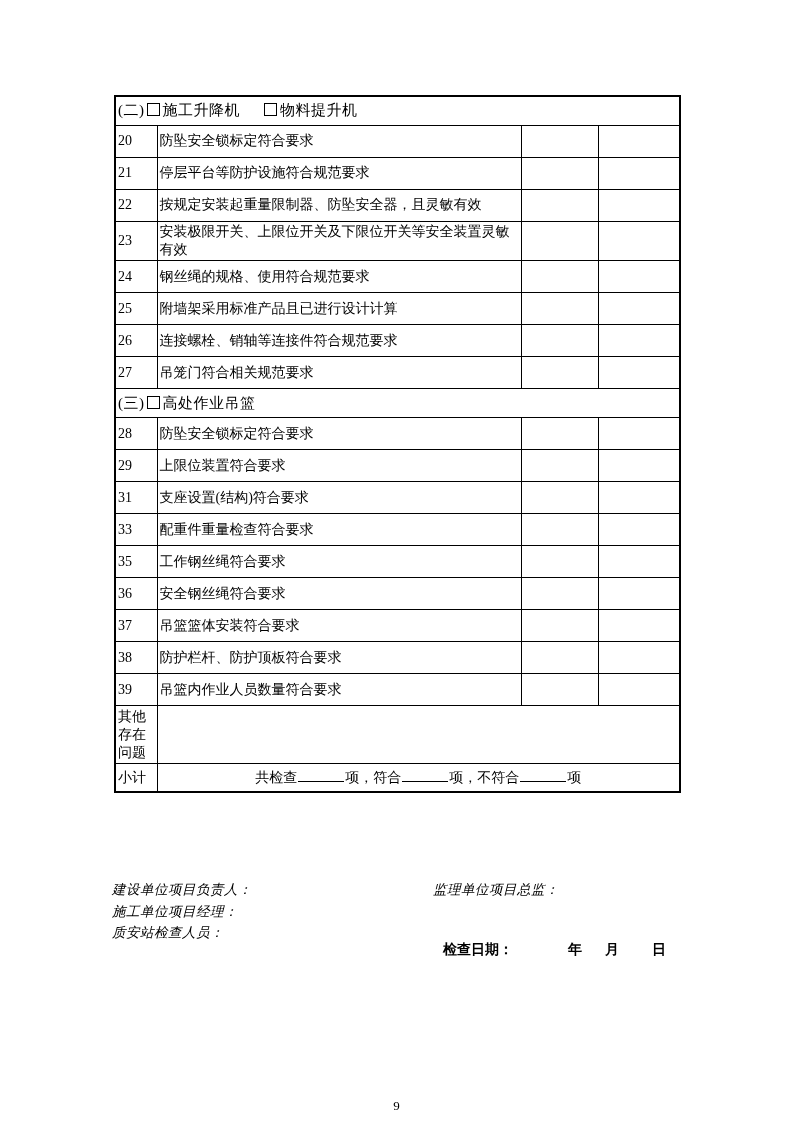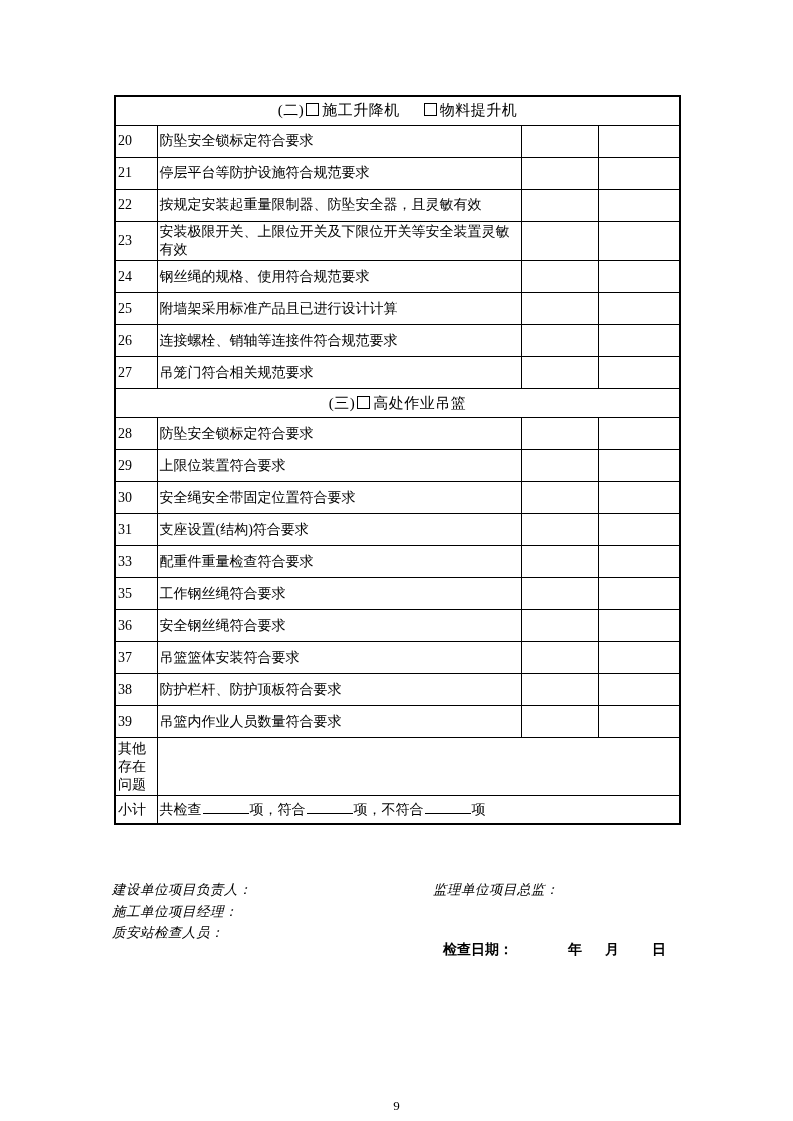--- a/index.html
+++ b/index.html
@@ -16,27 +16,27 @@
     border:2px solid #000;
   }
   table.checklist td {
     border:1px solid #000;
     font-size:14px; line-height:1.3;
     vertical-align:middle;
     padding:1px 2px;
     word-break:break-all;
     overflow:hidden;
   }
-  tr.section-row td { height:24px; text-align:center; font-size:15px; padding:2px; letter-spacing:0.5px; }
+  tr.section-row td { height:24px; text-align:left; font-size:15px; padding:2px; letter-spacing:0.5px; }
   tr.item-row td { height:29px; }
   td.c-no { text-align:left; }
   td.c-item { padding:2px 7px; }
   td.c-label { padding:3px 5px; text-align:left; }
   td.c-other { height:55px; }
-  td.c-subtotal { height:25px; font-size:14px; }
+  td.c-subtotal { height:25px; text-align:center; font-size:14px; }
 
   .cbx {
     display:inline-block; width:11px; height:11px;
     border:1px solid #000; background:#fff;
     margin:0 3px 0 2px; vertical-align:-1px;
   }
   .opt-group { white-space:nowrap; }
   .opt-gap { margin-left:22px; }
 
   .blank-line {
@@ -156,26 +156,20 @@
           <td class="c-chk"></td>
           <td class="c-chk"></td>
         </tr>
         <tr class="item-row">
           <td class="c-no">29</td>
           <td class="c-item">上限位装置符合要求</td>
           <td class="c-chk"></td>
           <td class="c-chk"></td>
         </tr>
         <tr class="item-row">
-          <td class="c-no">30</td>
-          <td class="c-item">安全绳安全带固定位置符合要求</td>
-          <td class="c-chk"></td>
-          <td class="c-chk"></td>
-        </tr>
-        <tr class="item-row">
           <td class="c-no">31</td>
           <td class="c-item">支座设置(结构)符合要求</td>
           <td class="c-chk"></td>
           <td class="c-chk"></td>
         </tr>
         <tr class="item-row">
           <td class="c-no">33</td>
           <td class="c-item">配重件重量检查符合要求</td>
           <td class="c-chk"></td>
           <td class="c-chk"></td>

